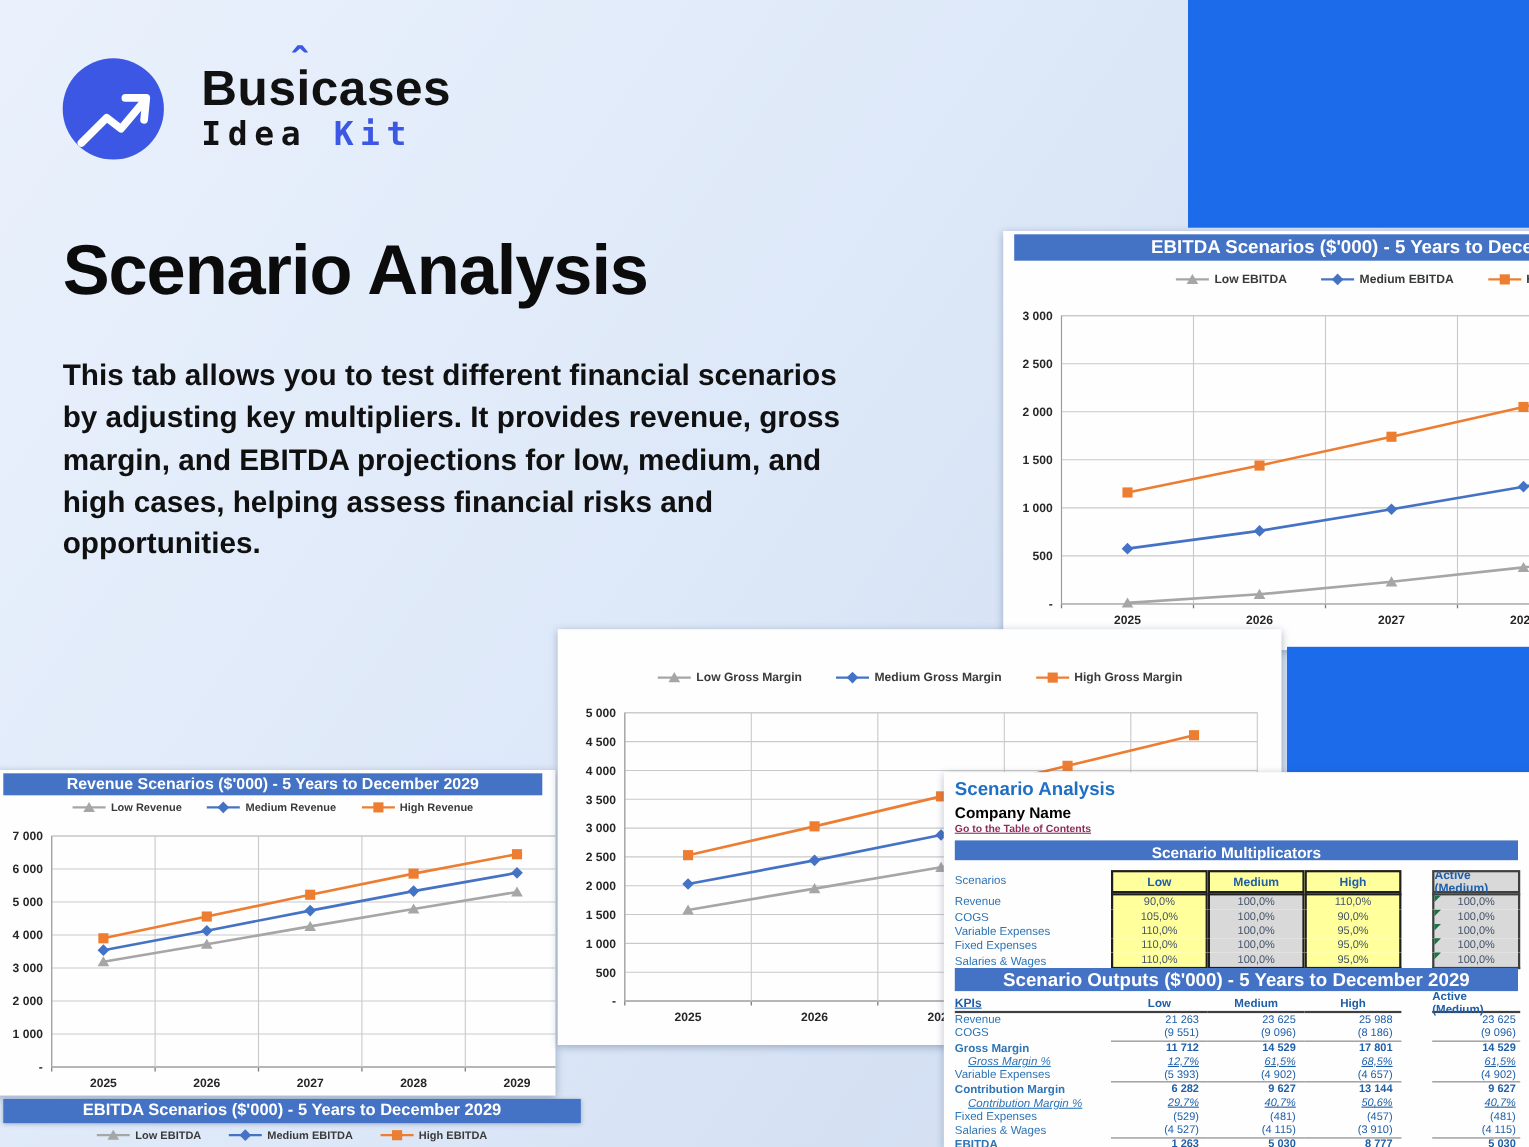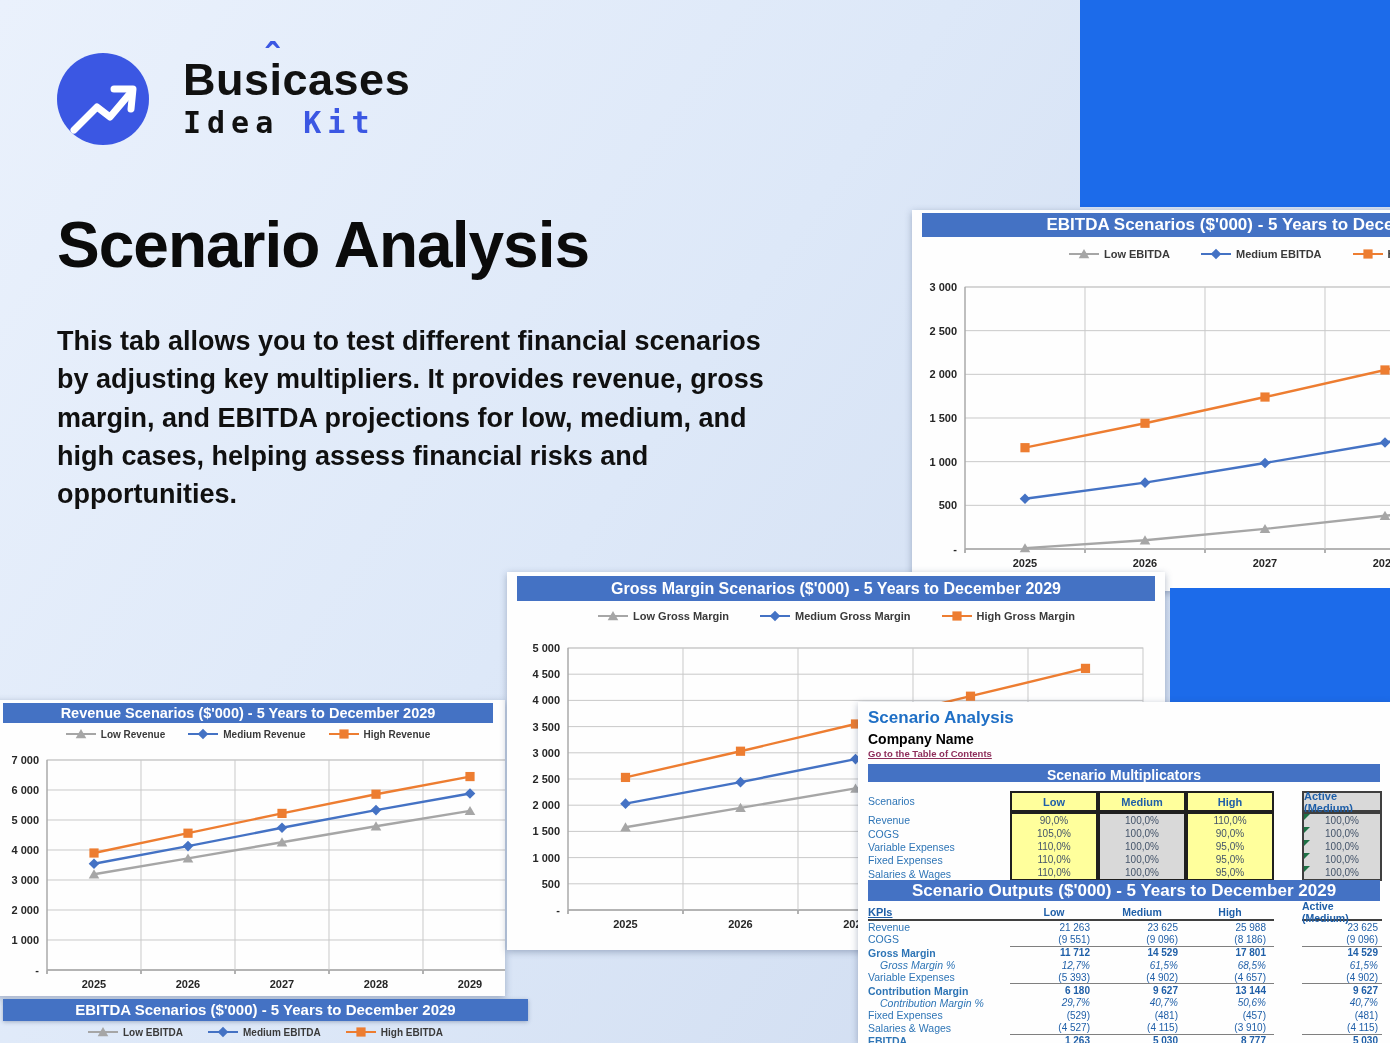--- a/index.html
+++ b/index.html
@@ -58,21 +58,21 @@
   .c-act.r-last{border-bottom-color:#3f3f3f;border-bottom-width:2.5px;}
   .cmt::before{content:"";position:absolute;left:0;top:0;border-top:6px solid #1e7145;border-right:6px solid transparent;}
   
   .oh{height:15px;font-weight:700;color:#1f5fa8;font-size:10.5px;justify-content:center;border-bottom:2px solid #404040;}
   .oh-kpi{height:15px;font-weight:800;color:#1f5fa8;font-size:11px;text-decoration:underline;border-bottom:2px solid #404040;}
   .ogap{border-bottom:none;}
   .orow{height:12.3px;}
   .oval{justify-content:flex-end;padding-right:8px;color:#1f5fa8;}
   .oact{justify-content:flex-end;padding-right:4px;color:#1f5fa8;}
   .ob{font-weight:800;}
-  .oi{font-style:italic;}
+  .oi{font-style:italic;text-decoration:underline;}
   .lbl-ind{padding-left:12px;}
   .sep{border-bottom:1.6px solid #7f7f7f;}
 </style>
 </head>
 <body>
 
 <div class="abs blue-rect" style="left:1080px;top:0;width:310px;height:207px;z-index:1"></div>
 <div class="abs blue-rect" style="left:1170px;top:588px;width:220px;height:114px;z-index:4"></div>
 
 <div class="abs logo-circle">
@@ -165,21 +165,20 @@
         <rect x="108.4" y="233.09333333333333" width="9.2" height="9.2" fill="#ed7d31"></rect>
         <rect x="228.4" y="208.64000000000001" width="9.2" height="9.2" fill="#ed7d31"></rect>
         <rect x="348.4" y="182.44000000000003" width="9.2" height="9.2" fill="#ed7d31"></rect>
         <rect x="468.4" y="155.36666666666667" width="9.2" height="9.2" fill="#ed7d31"></rect>
         <rect x="588.4" y="125.93533333333335" width="9.2" height="9.2" fill="#ed7d31"></rect>
       </svg>
     </div>
 </div>
 
 <div class="panel" style="left:507px;top:572px;width:658px;height:378px;z-index:3">
-  <div class="chart-header" style="top:4px;height:25px;font-size:16px;line-height:25px"><span>Gross Margin Scenarios ($'000) - 5 Years to December 2029</span></div>
   <div class="legend" style="top:38px;font-size:11px">
       <div class="li">
         <svg width="32" height="12">
       <line x1="1" y1="6" x2="31" y2="6" stroke="#a6a6a6" stroke-width="2"></line>
           <polygon points="16,1 10.7,10.2 21.3,10.2" fill="#a6a6a6"></polygon>
         </svg>
       <span>Low Gross Margin</span>
       </div>
       <div class="li">
         <svg width="32" height="12">
@@ -443,21 +442,21 @@
       <div class="cell orow oval oi">68,5%</div>
       <div class="cell orow"></div>
       <div class="cell orow oact oi">61,5%</div>
       <div class="cell orow rowlbl">Variable Expenses</div>
       <div class="cell orow oval sep">(5 393)</div>
       <div class="cell orow oval sep">(4 902)</div>
       <div class="cell orow oval sep">(4 657)</div>
       <div class="cell orow"></div>
       <div class="cell orow oact sep">(4 902)</div>
       <div class="cell orow rowlbl ob">Contribution Margin</div>
-      <div class="cell orow oval ob">6 180</div>
+      <div class="cell orow oval ob">6 282</div>
       <div class="cell orow oval ob">9 627</div>
       <div class="cell orow oval ob">13 144</div>
       <div class="cell orow"></div>
       <div class="cell orow oact ob">9 627</div>
       <div class="cell orow rowlbl oi lbl-ind">Contribution Margin %</div>
       <div class="cell orow oval oi">29,7%</div>
       <div class="cell orow oval oi">40,7%</div>
       <div class="cell orow oval oi">50,6%</div>
       <div class="cell orow"></div>
       <div class="cell orow oact oi">40,7%</div>

